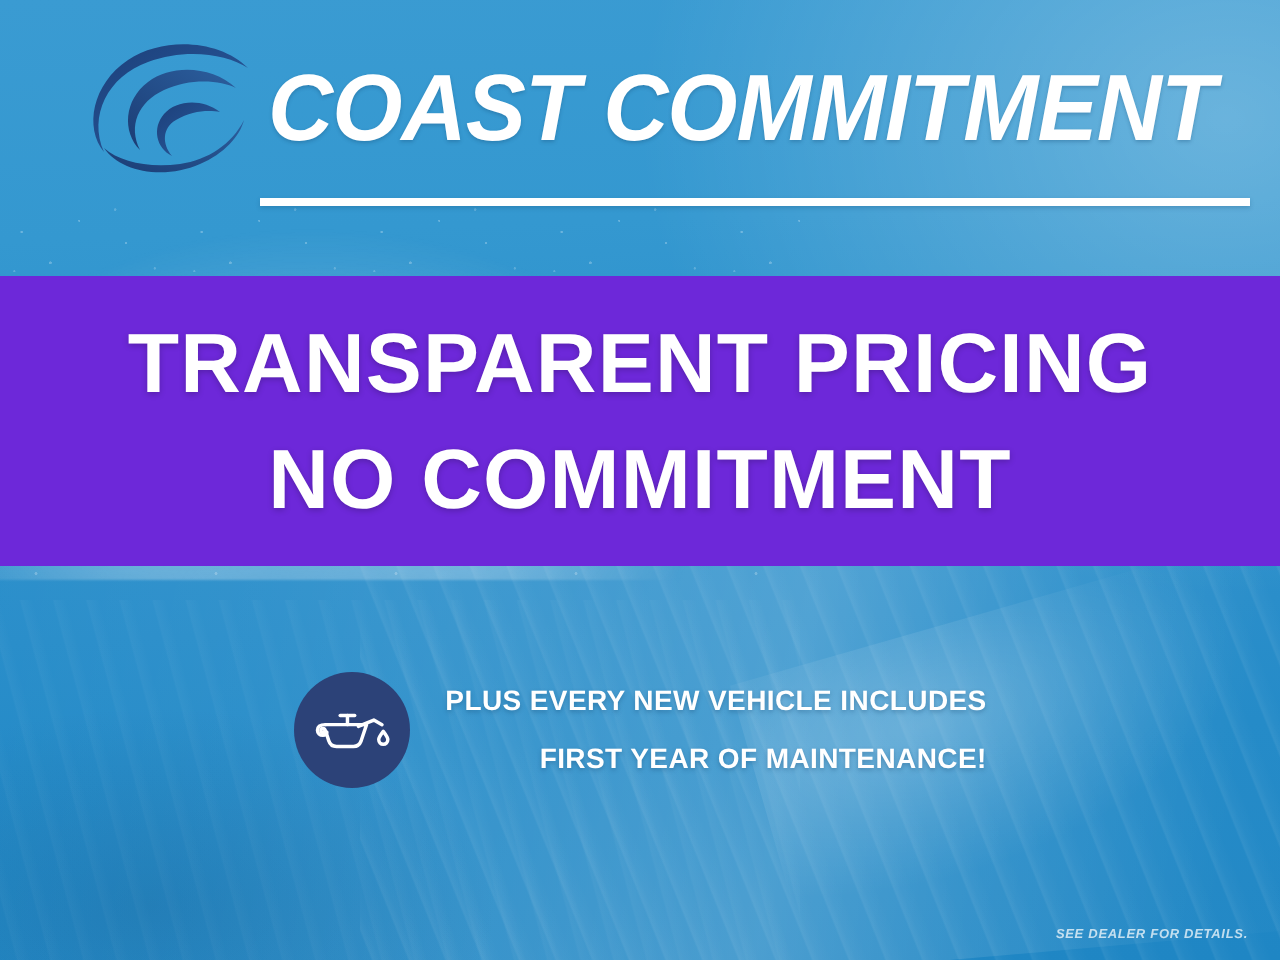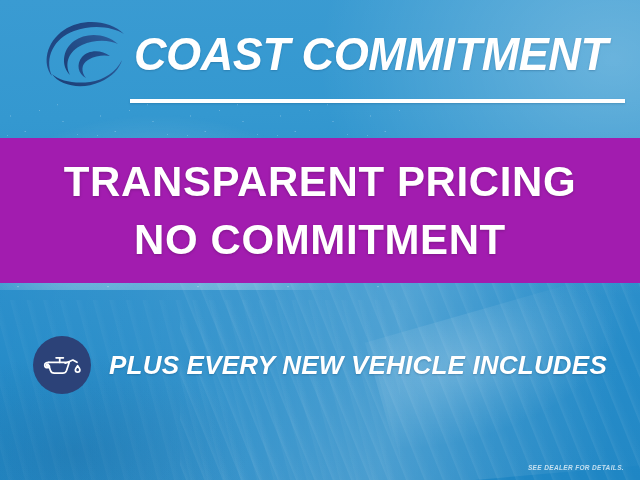--- a/index.html
+++ b/index.html
@@ -142,21 +142,21 @@
     width: 495px; height: 4px;
     background: #ffffff;
     box-shadow: 0 1px 2px rgba(20,70,110,0.25);
   }
 
   
   .navy-band {
     position: absolute;
     left: 0; top: 138px;
     width: 640px; height: 145px;
-    background: #a21caf;
+    background: #6d28d9;
     display: flex;
     flex-direction: column;
     align-items: center;
     justify-content: center;
   }
   .navy-line {
     color: #ffffff;
     font-size: 42px;
     line-height: 50px;
     font-weight: bold;
@@ -181,27 +181,26 @@
     background: #2c4278;
     display: flex;
     align-items: center;
     justify-content: center;
     flex: 0 0 auto;
     margin-right: 18px;
   }
   .promo-text {
     text-align: right;
     color: #ffffff;
-    font-size: 26px;
+    font-size: 14px;
     line-height: 29px;
     font-weight: bold;
     letter-spacing: 0.2px;
     text-shadow: 0 1px 2px rgba(20,70,110,0.35);
     white-space: nowrap;
-    font-style: italic;
   }
 
   
   .disclaimer {
     position: absolute;
     right: 16px; bottom: 9px;
     font-size: 6.5px;
     font-style: italic;
     font-weight: bold;
     letter-spacing: 0.35px;
@@ -281,18 +280,19 @@
 
         <path d="M39.2 17.2 C40.9 19.4 41.7 20.6 41.7 21.7
                  C41.7 23.2 40.6 24.3 39.2 24.3
                  C37.8 24.3 36.7 23.2 36.7 21.7
                  C36.7 20.6 37.5 19.4 39.2 17.2 Z" fill="none" stroke="#ffffff" stroke-width="1.9" stroke-linejoin="round"></path>
       </svg>
     </div>
 
     <div class="promo-text">
       <div>PLUS EVERY NEW VEHICLE INCLUDES</div>
+      <div>FIRST YEAR OF MAINTENANCE!</div>
     </div>
   </div>
 
   <div class="disclaimer">SEE DEALER FOR DETAILS.</div>
 
 </div>
 
 </body></html>

